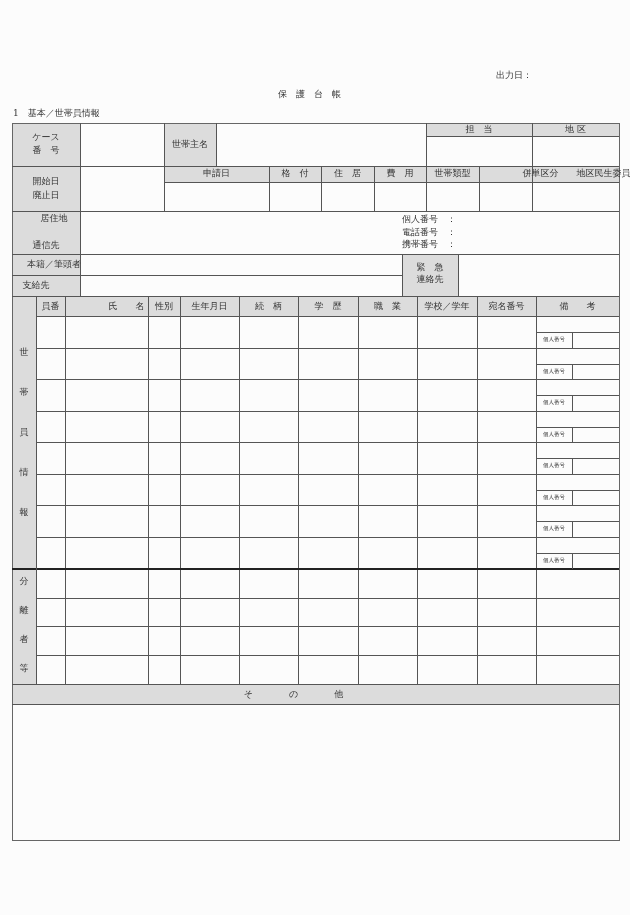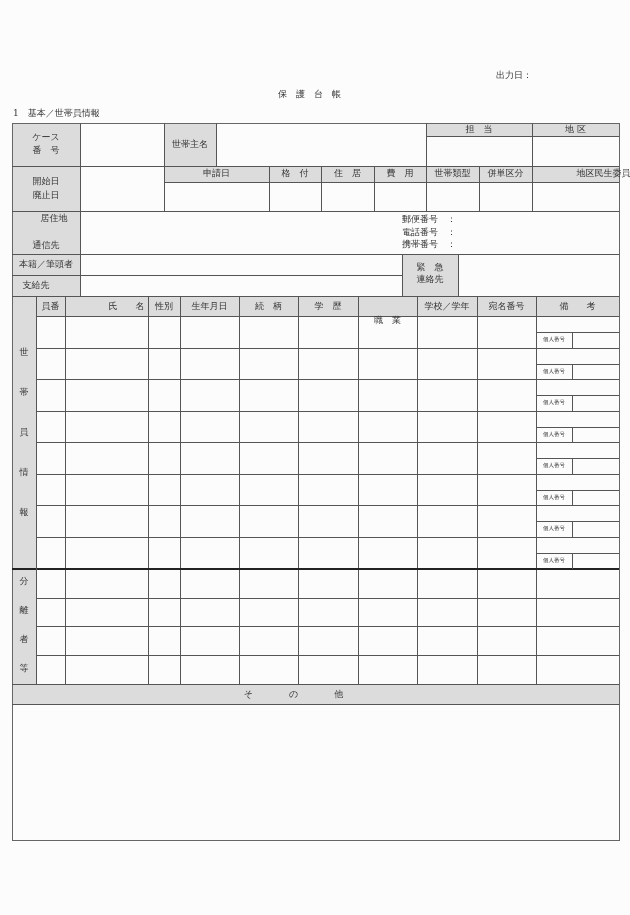--- a/index.html
+++ b/index.html
@@ -60,49 +60,49 @@
 <div class="lbl" style="left:164px;top:140px;width:52px;">世帯主名</div>
 <div class="lbl" style="left:426px;top:125px;width:106px;">担　当</div>
 <div class="lbl" style="left:532px;top:125px;width:87px;">地 区</div>
 <div class="lbl" style="left:12px;top:177px;width:68px;">開始日</div>
 <div class="lbl" style="left:12px;top:191px;width:68px;">廃止日</div>
 <div class="lbl" style="left:164px;top:169px;width:105px;">申請日</div>
 <div class="lbl" style="left:269px;top:169px;width:52px;">格　付</div>
 <div class="lbl" style="left:321px;top:169px;width:53px;">住　居</div>
 <div class="lbl" style="left:374px;top:169px;width:52px;">費　用</div>
 <div class="lbl" style="left:426px;top:169px;width:53px;">世帯類型</div>
-<div class="lbl" style="left:479px;top:169px;width:53px;">併単区分</div>
+<div class="lbl" style="left:479px;top:169px;width:53px;padding-left:35px;">併単区分</div>
 <div class="lbl" style="left:512px;top:169px;width:87px;padding-left:48px;">地区民生委員</div>
 <div class="lbl" style="left:12px;top:214px;width:84px;">居住地</div>
 <div class="lbl" style="left:12px;top:241px;width:68px;">通信先</div>
-<div class="lbl" style="left:402px;top:215px;text-align:left;">郵便番号　：</div>
+<div class="lbl" style="left:402px;top:215px;text-align:left;">個人番号　：</div>
 <div class="lbl" style="left:402px;top:228px;text-align:left;">電話番号　：</div>
 <div class="lbl" style="left:402px;top:240px;text-align:center;">携帯番号　：</div>
-<div class="lbl" style="left:12px;top:260px;width:68px;">本籍／筆頭者</div>
+<div class="lbl" style="left:20px;top:260px;width:68px;">本籍／筆頭者</div>
 <div class="lbl" style="left:12px;top:281px;width:48px;">支給先</div>
 <div class="lbl" style="left:402px;top:263px;width:56px;"><span>緊　急</span><br><span style="display:inline-block;margin-top:3px;">連絡先</span></div>
 
 <div class="cell" style="left:81px;top:124px;width:82px;height:41px;"></div>
 <div class="cell" style="left:217px;top:124px;width:208px;height:41px;"></div>
 <div class="cell" style="left:427px;top:137px;width:104px;height:28px;"></div>
 <div class="cell" style="left:533px;top:137px;width:85px;height:28px;"></div>
 <div class="cell" style="left:81px;top:167px;width:82px;height:43px;"></div>
 <div class="cell" style="left:81px;top:212px;width:320px;height:41px;"></div>
 <div class="cell" style="left:81px;top:255px;width:320px;height:19px;"></div>
 <div class="cell" style="left:81px;top:276px;width:320px;height:19px;"></div>
 <div class="cell" style="left:459px;top:255px;width:159px;height:40px;"></div>
 
 <div id="member-headers">
     <div class="lbl" style="left: 36px; top: 302px; width: 29px;">員番</div>
     <div class="lbl" style="left: 65px; top: 302px; width: 83px; margin-left: 20px;">氏　　名</div>
     <div class="lbl" style="left: 148px; top: 302px; width: 32px;">性別</div>
     <div class="lbl" style="left: 180px; top: 302px; width: 59px;">生年月日</div>
     <div class="lbl" style="left: 239px; top: 302px; width: 59px;">続　柄</div>
     <div class="lbl" style="left: 298px; top: 302px; width: 60px;">学　歴</div>
-    <div class="lbl" style="left: 358px; top: 316px; width: 59px;">職　業</div>
+    <div class="lbl" style="left: 358px; top: 302px; width: 59px;">職　業</div>
     <div class="lbl" style="left: 417px; top: 302px; width: 60px;">学校／学年</div>
     <div class="lbl" style="left: 477px; top: 302px; width: 59px;">宛名番号</div>
     <div class="lbl" style="left: 536px; top: 302px; width: 83px;">備　　考</div>
   </div>
 
 <div id="grid">
     <div class="vl" style="left: 36px; top: 296px; height: 388px;"></div>
     <div class="vl" style="left: 65px; top: 296px; height: 388px;"></div>
     <div class="vl" style="left: 148px; top: 296px; height: 388px;"></div>
     <div class="vl" style="left: 180px; top: 296px; height: 388px;"></div>

